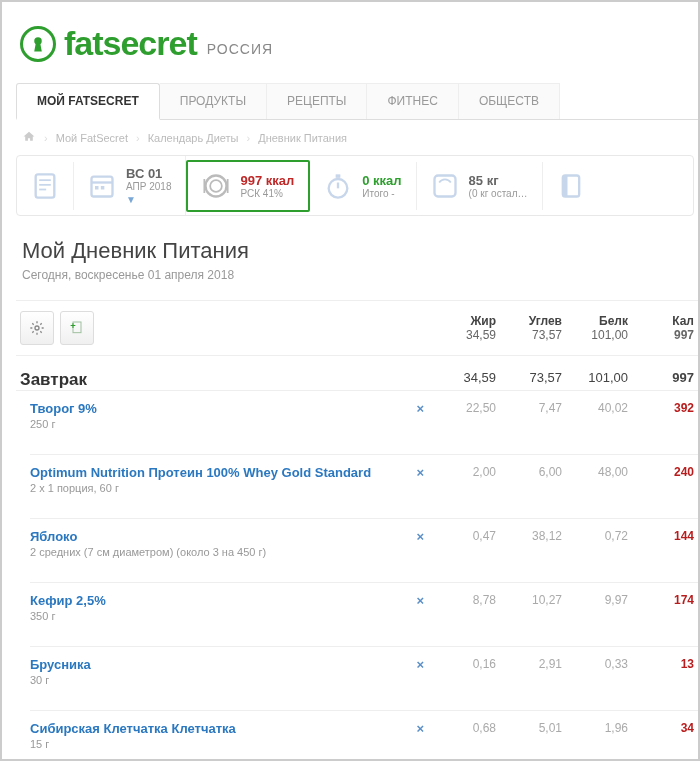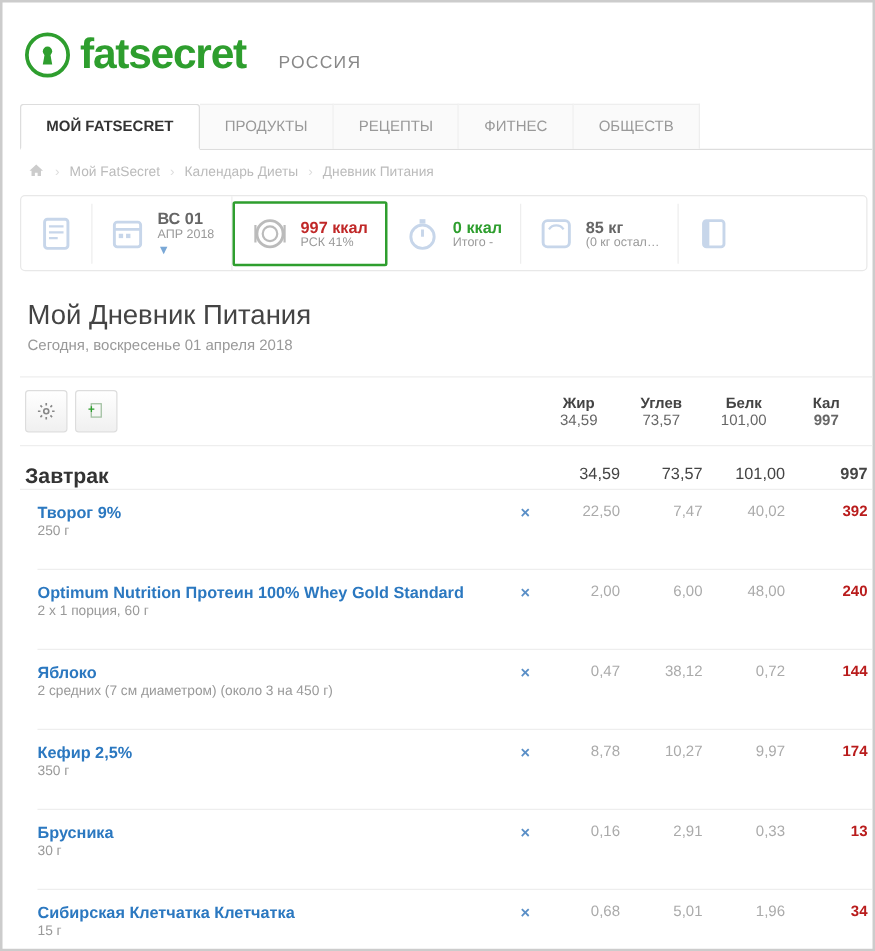--- a/index.html
+++ b/index.html
@@ -1,18 +1,18 @@
 <!DOCTYPE html>
 <html><head>
 <meta charset="utf-8">
 <style>
 * { margin: 0; padding: 0; box-sizing: border-box; }
 body { font-family: Arial, Helvetica, sans-serif; background: #fff; width: 700px; height: 761px; overflow: hidden; border: 2px solid #ccc; }
 .page { padding: 12px 0 0 14px; }
-.logo-row { display: flex; align-items: baseline; gap: 26px; padding: 10px 0 20px 4px; }
+.logo-row { display: flex; align-items: baseline; gap: 10px; padding: 10px 0 20px 4px; }
 .logo { display: flex; align-items: center; gap: 8px; }
 .logo-icon { width: 36px; height: 36px; border: 3px solid #2e9e2e; border-radius: 50%; display: flex; align-items: center; justify-content: center; }
 .logo-icon svg { width: 18px; height: 20px; fill: #2e9e2e; }
 .logo-text { font-size: 34px; font-weight: bold; color: #2e9e2e; letter-spacing: -1px; }
 .logo-region { font-size: 14px; color: #888; text-transform: uppercase; letter-spacing: 1px; }
 .tabs { display: flex; border-bottom: 1px solid #ddd; }
 .tab { padding: 10px 20px; font-size: 12px; color: #999; text-align: center; border-top: 1px solid #eee; border-right: 1px solid #eee; cursor: pointer; background: #fafafa; }
 .tab.active { background: #fff; color: #333; font-weight: bold; border: 1px solid #ddd; border-bottom: 2px solid #fff; margin-bottom: -1px; border-radius: 3px 3px 0 0; }
 .breadcrumb { display: flex; align-items: center; gap: 8px; padding: 10px 6px; font-size: 11px; color: #bbb; }
 .breadcrumb .home-icon svg { width: 14px; height: 13px; fill: #ccc; }
@@ -27,21 +27,21 @@
 .highlight { border: 2px solid #2e9e2e; border-radius: 2px; }
 .highlight .l1 { color: #c02828; }
 .dropdown-arrow { color: #7aa8d6; font-size: 10px; margin-top: 2px; }
 .title-block { padding: 22px 6px 6px; }
 .title-block h1 { font-size: 22px; color: #444; font-weight: normal; }
 .title-block .subtitle { font-size: 12px; color: #999; margin-top: 4px; }
 .totals-row { display: flex; align-items: center; padding: 10px 4px; border-top: 1px solid #eee; border-bottom: 1px solid #eee; margin-top: 12px; }
 .tool-btn { width: 34px; height: 34px; border: 1px solid #ddd; border-radius: 3px; display: flex; align-items: center; justify-content: center; background: linear-gradient(#fff,#f0f0f0); margin-right: 6px; cursor: pointer; }
 .tool-btn svg { width: 16px; height: 16px; }
 .spacer { flex: 1; }
-.colhead { width: 66px; text-align: center; font-size: 12px; color: #444; }
+.colhead { width: 66px; text-align: right; font-size: 12px; color: #444; }
 .colhead .h { font-weight: bold; }
 .colhead .v { color: #666; font-size: 12px; }
 .meal-header { display: flex; align-items: flex-start; padding: 14px 4px 0; border-bottom: 1px solid #eee; }
 .meal-header .meal-name { font-size: 17px; font-weight: bold; color: #333; }
 .meal-header .mv { width: 66px; text-align: right; font-size: 13px; color: #444; }
 .meal-header .mv.bold { font-weight: bold; }
 .food-list { margin-left: 14px; }
 .food-row { display: flex; align-items: flex-start; padding: 10px 4px 24px 0; border-bottom: 1px solid #eee; }
 .food-info { flex: 1; display: flex; align-items: flex-start; }
 .food-text { flex: 1; }

